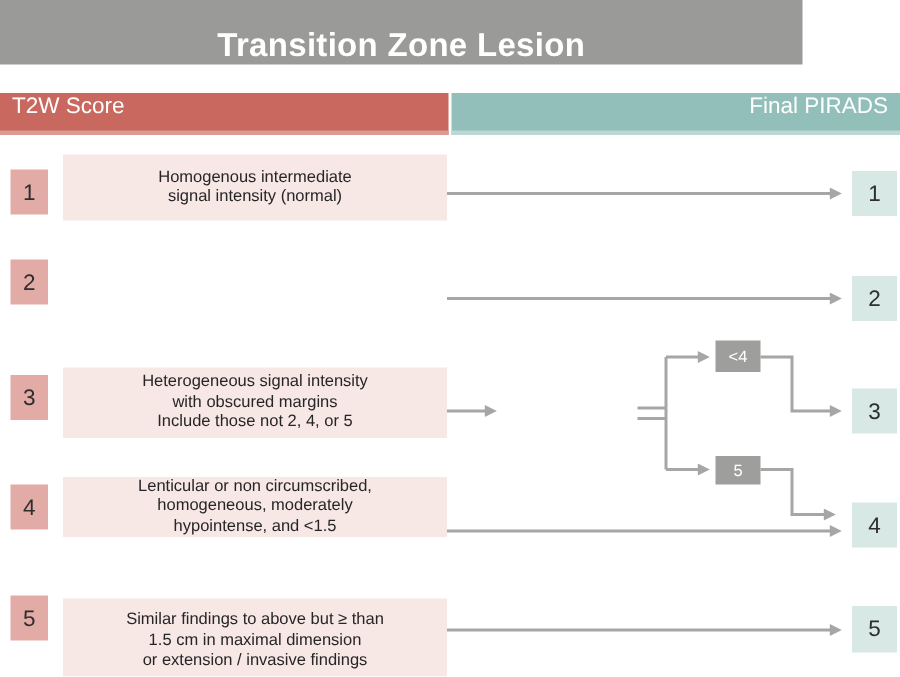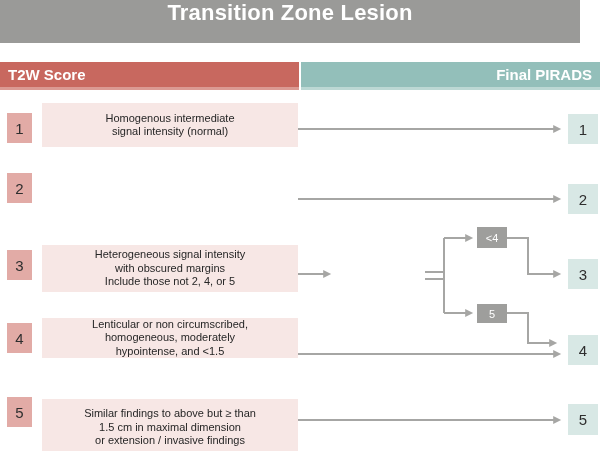--- a/index.html
+++ b/index.html
@@ -1,27 +1,27 @@
 <!DOCTYPE html>
 <html><head>
 <meta charset="utf-8">
 <style>
   html,body{margin:0;padding:0;background:#fff;}
   .canvas{
     position:relative;width:600px;height:451px;background:#ffffff;
     font-family:"Liberation Sans",sans-serif;overflow:hidden;
   }
   .title-bar{
-    position:absolute;left:0;top:0;width:580px;height:43px;
-    background:#9a9a98;display:flex;align-items:flex-start;justify-content:center;
+    position:absolute;left:0;top:0;width:535px;height:43px;
+    background:#9a9a98;display:flex;align-items:flex-end;justify-content:center;
   }
   .title-bar span{color:#ffffff;font-size:22px;font-weight:700;letter-spacing:.2px;}
   .hdr{
-    position:absolute;top:62px;height:25px;display:flex;align-items:center;
-    color:#ffffff;font-size:15px;font-weight:700;
+    position:absolute;top:62px;height:25px;display:flex;
+    color:#ffffff;font-size:15px;font-weight:400;
   }
   .hdr-left{left:0;width:291px;background:#c8685f;border-bottom:3px solid #db9a93;padding-left:8px;}
   .hdr-right{left:301px;width:291px;background:#93bfba;border-bottom:3px solid #bcd8d4;justify-content:flex-end;padding-right:8px;}
   .score-box{
     position:absolute;left:7px;width:25px;height:30px;background:#e2aba6;
     display:flex;align-items:center;justify-content:center;
     color:#2e2e2e;font-size:15px;
   }
   .desc-box{
     position:absolute;left:42px;width:256px;background:#f7e7e5;

